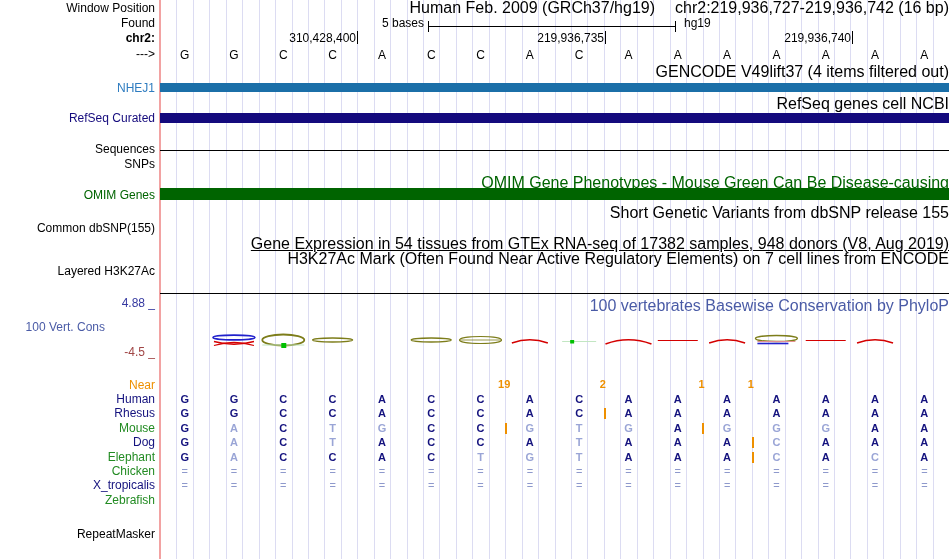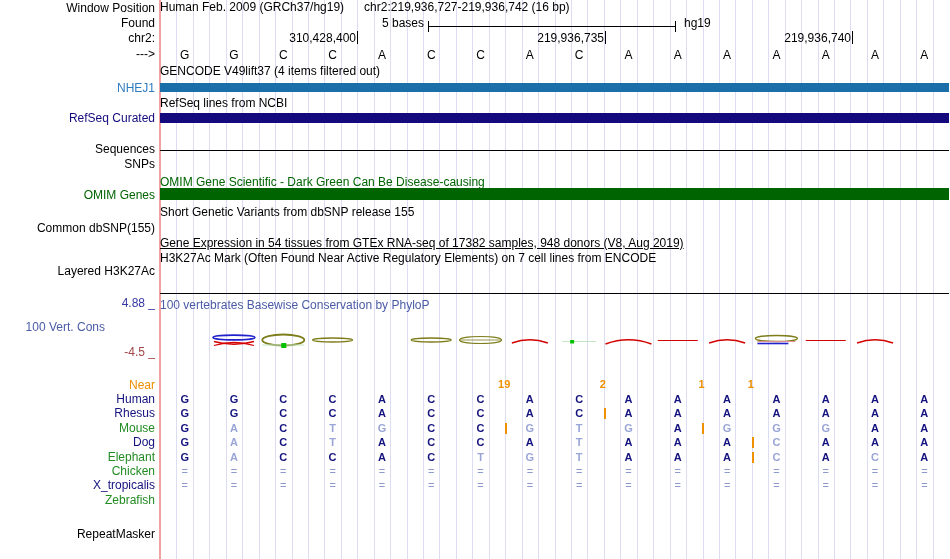--- a/index.html
+++ b/index.html
@@ -2,24 +2,24 @@
 <html><head>
 <meta charset="utf-8">
 <style>
   html,body{margin:0;padding:0;}
   body{width:950px;height:559px;background:#fff;font-family:"Liberation Sans","DejaVu Sans",sans-serif;color:#000;}
   #stage{position:relative;width:950px;height:559px;overflow:hidden;background:#fff;}
   .grid-bg{position:absolute;left:160px;top:0;width:789px;height:559px;
     background-image:repeating-linear-gradient(to right,#dcdcf2 0,#dcdcf2 1px,transparent 1px,transparent 16.44px);}
   .pink-line{position:absolute;left:159px;top:0;width:2px;height:559px;}
   .ll{position:absolute;left:0;width:155px;text-align:right;font-size:12px;line-height:13px;white-space:nowrap;}
-  .ct{position:absolute;left:160px;width:789px;text-align:left;font-size:12px;line-height:13px;white-space:nowrap;}
+  .ct{position:absolute;left:160px;width:789px;text-align:right;font-size:16px;line-height:13px;white-space:nowrap;}
   .bar{position:absolute;left:160px;width:789px;}
   .blk{position:absolute;background:#000;}
-  #l-winpos{top:2px;} #l-scale{top:17px;} #l-chr2{top:32px;} #l-arrow{top:48px;}
+  #l-winpos{top:2px;} #l-scale{top:17px;} #l-chr2{top:32px;font-weight:bold;} #l-arrow{top:48px;}
   #l-nhej1{top:82px;} #l-refseq{top:112px;} #l-sequences{top:143px;} #l-snps{top:158px;}
   #l-omim{top:189px;} #l-dbsnp{top:222px;} #l-h3k{top:265px;}
   #l-max{top:297px;} #l-cons{top:321px;width:105px;} #l-min{top:346px;}
   #l-gaps{top:379px;} #l-repeat{top:528px;}
   #t-header{top:1px;} #t-gencode{top:65px;} #t-refseqncbi{top:97px;} #t-pubs{top:128px;}
   #t-omim{top:176px;} #t-dbsnpt{top:206px;} #t-gtex{top:237px;text-decoration:underline;} #t-h3k{top:252px;}
   #t-phylop{top:299px;} #t-multiz{top:364px;} #t-repeat{top:513px;}
   #t-header span + span{margin-left:20px;}
   #b-nhej1{top:83px;height:9px;} #b-refseq{top:113px;height:10px;} #b-omim{top:188px;height:12px;}
   #line-seq{left:160px;top:150px;width:789px;height:1px;}
@@ -84,29 +84,29 @@
       <div class="cell seqcell">A</div>
       <div class="cell seqcell">A</div>
       <div class="cell seqcell">A</div>
       <div class="cell seqcell">A</div>
     </div>
 
   <div class="ct" id="t-gencode">GENCODE V49lift37 (4 items filtered out)</div>
   <div class="ll" id="l-nhej1" style="color: rgb(46, 124, 192);">NHEJ1</div>
   <div class="bar" id="b-nhej1" style="background: rgb(27, 111, 168);"></div>
 
-  <div class="ct" id="t-refseqncbi">RefSeq lines from NCBI</div>
+  <div class="ct" id="t-refseqncbi">RefSeq genes cell NCBI</div>
   <div class="ll" id="l-refseq" style="color: rgb(20, 10, 125);">RefSeq Curated</div>
   <div class="bar" id="b-refseq" style="background: rgb(20, 10, 125);"></div>
 
   <div class="ll" id="l-sequences">Sequences</div>
   <div class="blk" id="line-seq"></div>
   <div class="ll" id="l-snps">SNPs</div>
 
-  <div class="ct" id="t-omim" style="color: rgb(0, 100, 0);">OMIM Gene Scientific - Dark Green Can Be Disease-causing</div>
+  <div class="ct" id="t-omim" style="color: rgb(0, 100, 0);">OMIM Gene Phenotypes - Mouse Green Can Be Disease-causing</div>
   <div class="ll" id="l-omim" style="color: rgb(0, 100, 0);">OMIM Genes</div>
   <div class="bar" id="b-omim" style="background: rgb(0, 100, 0);"></div>
 
   <div class="ct" id="t-dbsnpt">Short Genetic Variants from dbSNP release 155</div>
   <div class="ll" id="l-dbsnp">Common dbSNP(155)</div>
 
   <div class="ct" id="t-gtex">Gene Expression in 54 tissues from GTEx RNA-seq of 17382 samples, 948 donors (V8, Aug 2019)</div>
   <div class="ct" id="t-h3k">H3K27Ac Mark (Often Found Near Active Regulatory Elements) on 7 cell lines from ENCODE</div>
   <div class="ll" id="l-h3k">Layered H3K27Ac</div>
 

